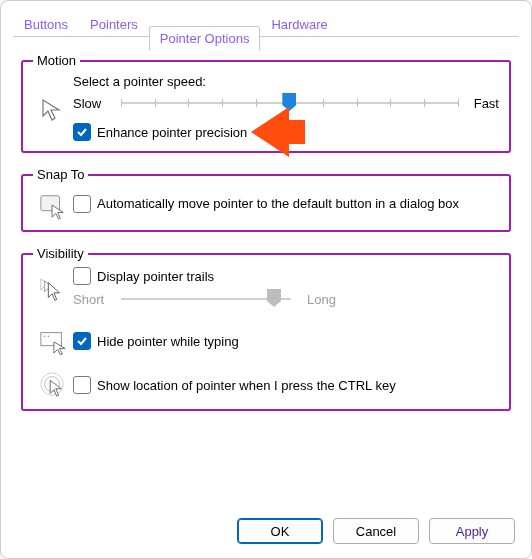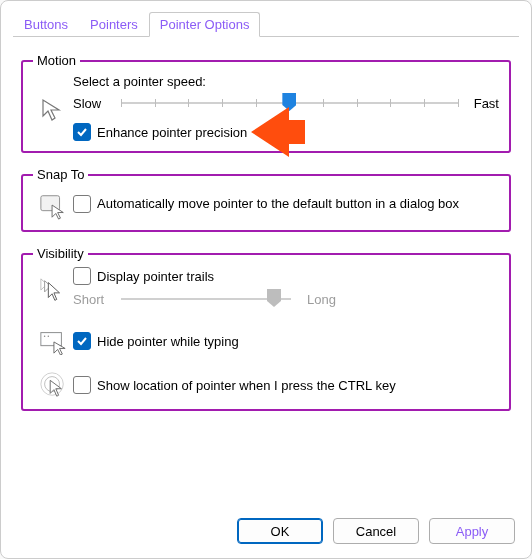--- a/index.html
+++ b/index.html
@@ -3,21 +3,21 @@
 <meta charset="utf-8">
 <style>
   html,body{margin:0;padding:0;font-family:"Segoe UI",Tahoma,sans-serif;font-size:13px;color:#000;background:#f9f9f9;}
   .window{width:532px;height:559px;background:#fff;border:1px solid #ccc;border-radius:8px;box-sizing:border-box;position:relative;display:flex;flex-direction:column;overflow:hidden;}
   .titlebar{display:flex;align-items:center;padding:6px 12px 2px 12px;}
   .titletext{font-size:13px;margin-left:6px;flex:1;}
   .title-icon{width:18px;height:12px;display:inline-block;}
   .close{font-size:16px;width:32px;text-align:center;cursor:pointer;}
   .tabs{display:flex;align-items:flex-end;padding:10px 12px 0 12px;}
   .tab{padding:4px 10px;font-size:13px;color:#8b5cf6;cursor:pointer;border:1px solid transparent;border-bottom:none;}
-  .tab.active{border-color:#c9c9c9;background:#fff;border-bottom:1px solid #fff;border-radius:3px 3px 0 0;position:relative;top:1px;}
+  .tab.active{border-color:#c9c9c9;background:#fff;border-bottom:1px solid #fff;border-radius:3px 3px 0 0;position:relative;top:15px;}
   .tabline{border-bottom:1px solid #c9c9c9;margin:0 12px;}
   .body{flex:1;padding:6px 16px 0 16px;}
   fieldset.group{border:2px solid #a21caf;border-radius:3px;margin:10px 4px 14px 4px;padding:6px 10px 10px 10px;}
   fieldset.group>legend{font-size:13px;padding:0 4px;}
   .row{display:flex;align-items:center;}
   .icon-cell{width:40px;flex:none;display:flex;justify-content:center;padding-top:4px;}
   .content-cell{flex:1;}
   .speed-row{display:flex;align-items:center;margin-top:2px;}
   .speed-label-left{width:44px;}
   .speed-label-right{margin-left:12px;}
@@ -30,32 +30,33 @@
   .cb-row{display:flex;align-items:center;margin-top:8px;gap:6px;}
   .cb{width:16px;height:16px;border:1px solid #7a7a7a;border-radius:3px;flex:none;display:flex;align-items:center;justify-content:center;background:#fff;}
   .cb.checked{background:#0067c0;border-color:#0067c0;}
   .cb.checked svg{display:block;}
   .cb svg{display:none;}
   .disabled-text{color:#9c9c9c;}
   .arrow-marker{position:absolute;width:54px;height:50px;}
   .buttons{display:flex;justify-content:flex-end;gap:10px;padding:10px 16px 14px 0;}
   .btn{min-width:86px;height:26px;border:1px solid #adadad;background:#fdfdfd;border-radius:4px;font-size:13px;cursor:pointer;}
   .btn.primary{border-color:#0067c0;box-shadow:0 0 0 1px #0067c0 inset;}
-  .btn:disabled{color:#8b5cf6;}
+  .btn:disabled{color:#4c1d95;}
   .mini-icon{width:28px;height:28px;}
 </style>
 </head>
 <body>
 <div class="window">
 
 
   <div class="tabs">
     <div class="tab">Buttons</div>
     <div class="tab">Pointers</div>
     <div class="tab active">Pointer Options</div>
+    <div class="tab">Hardware</div>
   </div>
   <div class="tabline"></div>
 
   <div class="body" style="position:relative;">
 
     <fieldset class="group">
       <legend>Motion</legend>
       <div class="row">
         <div class="icon-cell">
           <span class="mini-icon">

